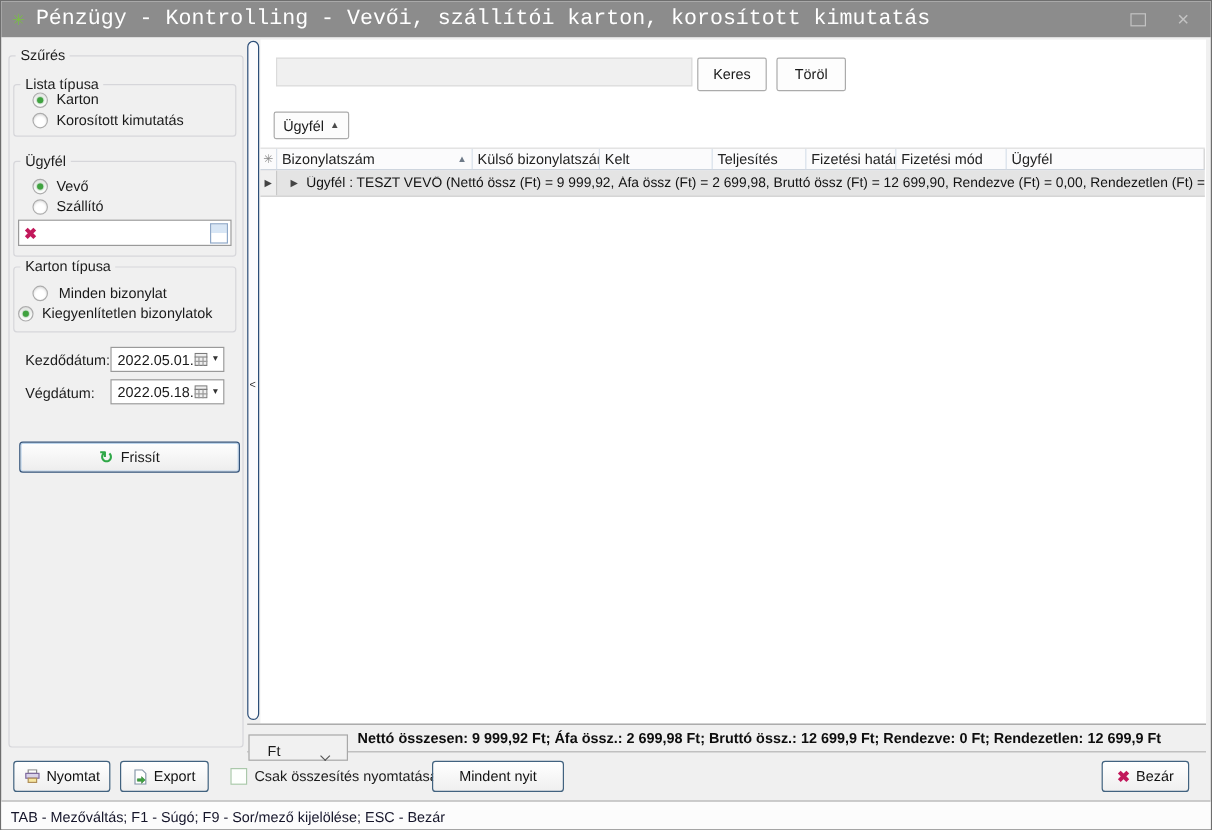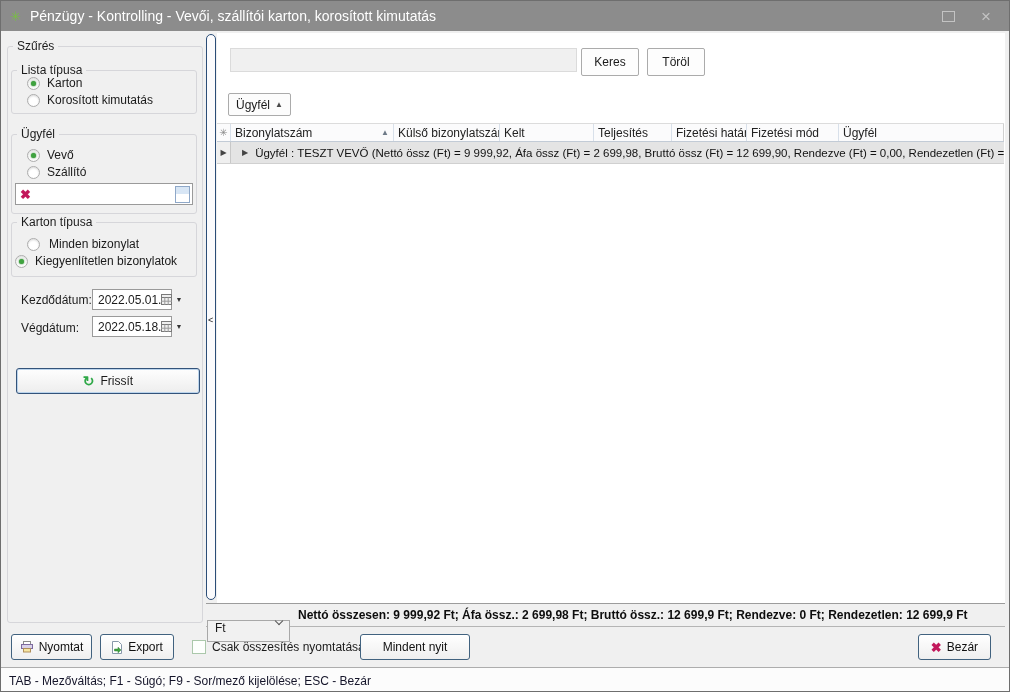--- a/index.html
+++ b/index.html
@@ -5,35 +5,35 @@
   * { margin:0; padding:0; box-sizing:border-box; }
   html,body { background:#6b6b6b; }
   .window {
     position:relative; width:1010px; height:692px;
     background:#F0F0F0; border:1px solid #6e6e6e; overflow:hidden;
     font-family:"Liberation Sans", sans-serif; font-size:12px; color:#1a1a1a;
   }
   
   .titlebar { position:absolute; left:0; top:0; width:100%; height:30px; background:#8C8C8C; display:flex; align-items:center; }
   .app-icon { margin-left:9px; color:#79BD45; font-size:13px; }
-  .title-text { margin-left:9px; color:#FFFFFF; font-size:14px; }
+  .title-text { margin-left:9px; color:#FFFFFF; font-size:18px;font-family:Liberation Mono, monospace; }
   .win-controls { margin-left:auto; display:flex; align-items:center; gap:26px; margin-right:18px; }
   .max-box { width:13px; height:11px; border:1px solid #C3C3C3; }
   .close-x { color:#C3C3C3; font-size:17px; line-height:1; }
   
   .groupbox { position:absolute; border:1px solid #D6D6DA; border-radius:3px; }
   .gb-legend { position:absolute; top:-8px; left:5px; background:#F0F0F0; padding:0 4px; color:#1c1c1c; }
   .radio-row { position:absolute; display:flex; align-items:center; gap:7px; height:16px; cursor:default; }
   .radio { width:13px; height:13px; border-radius:50%; background:#fff; border:1px solid #ACACAC; position:relative; box-shadow:inset 0 1px 2px rgba(0,0,0,.15); flex:0 0 auto; }
   .radio.checked::after { content:""; position:absolute; left:3px; top:3px; width:5px; height:5px; border-radius:50%; background:#3FA33F; box-shadow:0 0 2px #2e7d32; }
   .lookup-input { position:absolute; left:14px; top:182px; width:178px; height:22px; background:#FFFFFF; border:1px solid #9A9A9A; display:flex; align-items:center; }
   .clear-x { color:#C2185B; font-weight:bold; font-size:13px; margin-left:4px; }
   .lookup-btn { margin-left:auto; margin-right:2px; width:15px; height:17px; border:1px solid #8FA8C8; background:linear-gradient(#D8E6F5 45%, #FFFFFF 45%); }
   .fld-label { position:absolute; color:#1c1c1c; }
-  .date-field { position:absolute; width:80px; height:21px; background:#fff; border:1px solid #9A9A9A; display:flex; align-items:center; padding-left:5px; }
+  .date-field { position:absolute; width:95px; height:21px; background:#fff; border:1px solid #9A9A9A; display:flex; align-items:center; padding-left:5px; }
   .date-icons { margin-left:auto; display:flex; align-items:center; gap:3px; padding-right:3px; }
   .dd-arrow { font-size:7px; color:#333; }
   .refresh-btn { position:absolute; left:15px; top:367px; width:184px; height:26px; border:1px solid #33537A; border-radius:3px;
     background:linear-gradient(#FEFEFE,#EDEDED); box-shadow:inset 0 0 0 1px #BBD4EC; display:flex; align-items:center; justify-content:center; gap:6px; }
   .refresh-icon { color:#2FA848; font-size:14px; font-weight:bold; line-height:1; }
   
   .splitter { position:absolute; left:205px; top:33px; width:10px; height:566px; background:#FBFBFD; border:1px solid #2B4D77; border-radius:5px; }
   .splitter-arrow { position:absolute; left:1px; top:280px; font-size:9px; color:#222; }
   
   .main { position:absolute; left:216px; top:32px; width:788px; height:570px; background:#FFFFFF; }
@@ -45,21 +45,21 @@
   .grid-header { position:absolute; left:216px; top:122px; width:787px; height:19px; display:flex; background:#FBFBFC; border-top:1px solid #DCDCDC; border-bottom:1px solid #C2CBD6; }
   .hcell { border-right:1px solid #D8E0EA; display:flex; align-items:center; padding:0 4px; color:#222; overflow:hidden; white-space:nowrap; }
   .hcell .sort { margin-left:auto; font-size:8px; color:#6E7A88; padding-left:3px; }
   .hcell.icon-cell { justify-content:center; color:#8A8A8A; font-size:10px; padding:0; }
   .group-row { position:absolute; left:216px; top:141px; width:787px; height:22px; background:#E4E4E4; border-bottom:1px solid #D0D0D0; display:flex; align-items:center; overflow:hidden; }
   .row-indicator { width:14px; align-self:stretch; border-right:1px solid #C8C8C8; background:#EFEFEF; display:flex; align-items:center; justify-content:center; font-size:8px; color:#444; flex:0 0 auto; }
   .expander { font-size:8px; color:#444; margin:0 7px 0 11px; flex:0 0 auto; }
   .group-text { white-space:nowrap; overflow:hidden; color:#121212; font-size:11.5px; }
   
   .summary-row { position:absolute; left:205px; top:602px; width:799px; height:24px; background:#F0F0F0; border-top:1px solid #9C9C9C; border-bottom:1px solid #B5B5B5; }
-  .ft-combo { position:absolute; left:1px; top:16px; width:83px; height:22px; border:1px solid #A8A8A8; background:#F1F1F1; display:flex; align-items:flex-start; padding:0 7px; }
+  .ft-combo { position:absolute; left:1px; top:8px; width:83px; height:22px; border:1px solid #A8A8A8; background:#F1F1F1; display:flex; align-items:flex-end; padding:0 15px; }
   .combo-chevron { margin-left:auto; width:6px; height:6px; border-right:1.4px solid #555; border-bottom:1.4px solid #555; transform:rotate(45deg); margin-top:-3px; }
   .summary-text { position:absolute; left:92px; top:0; line-height:23px; font-weight:bold; color:#0d0d0d; white-space:nowrap; }
   
   .btn { position:absolute; top:633px; height:26px; border:1px solid #41627F; border-radius:3px; background:linear-gradient(#FFFFFF,#EFEFEF); display:flex; align-items:center; justify-content:center; gap:5px; color:#111; }
   .checkbox { position:absolute; left:191px; top:639px; width:14px; height:14px; background:#FDFFFD; border:1px solid #ABC8AB; }
   .cb-label { position:absolute; left:211px; top:633px; height:26px; line-height:26px; color:#1a1a1a; }
   .bezar-x { color:#C2185B; font-weight:bold; font-size:13px; line-height:1; }
   
   .statusbar { position:absolute; left:0; top:666px; width:100%; height:26px; background:#FCFCFC; border-top:1px solid #ADADAD; display:flex; align-items:center; padding-left:8px; color:#15152A; }
 </style>

